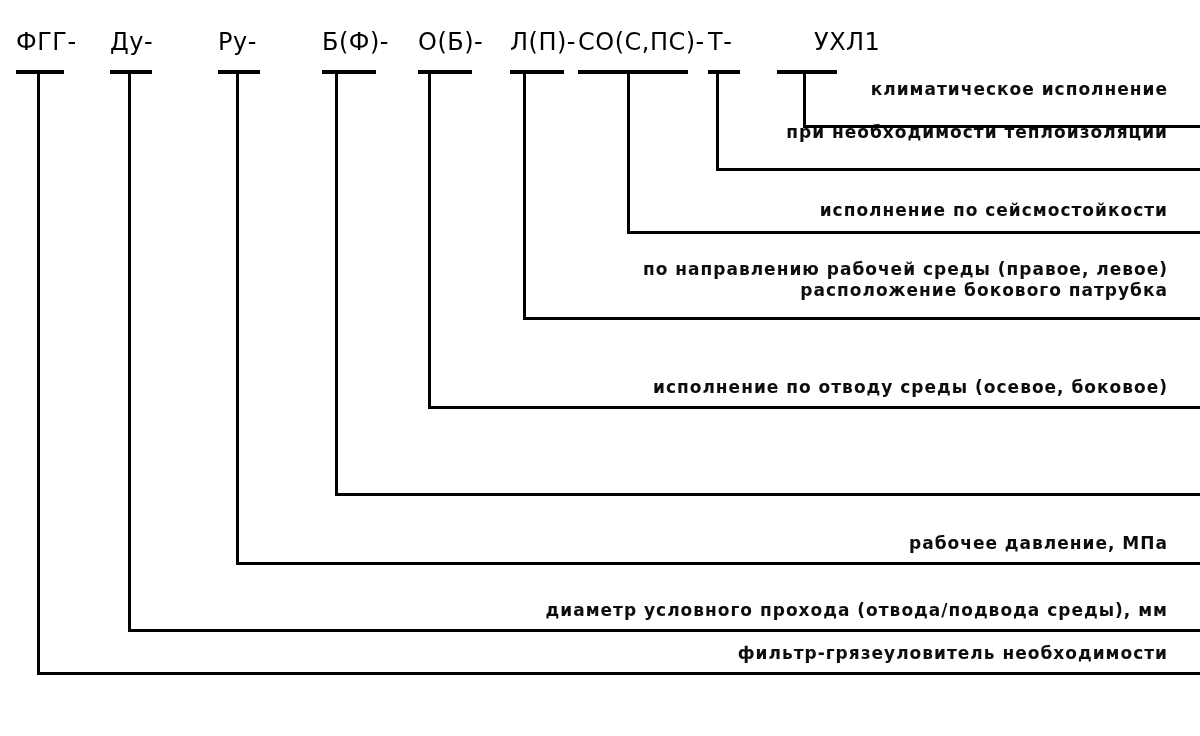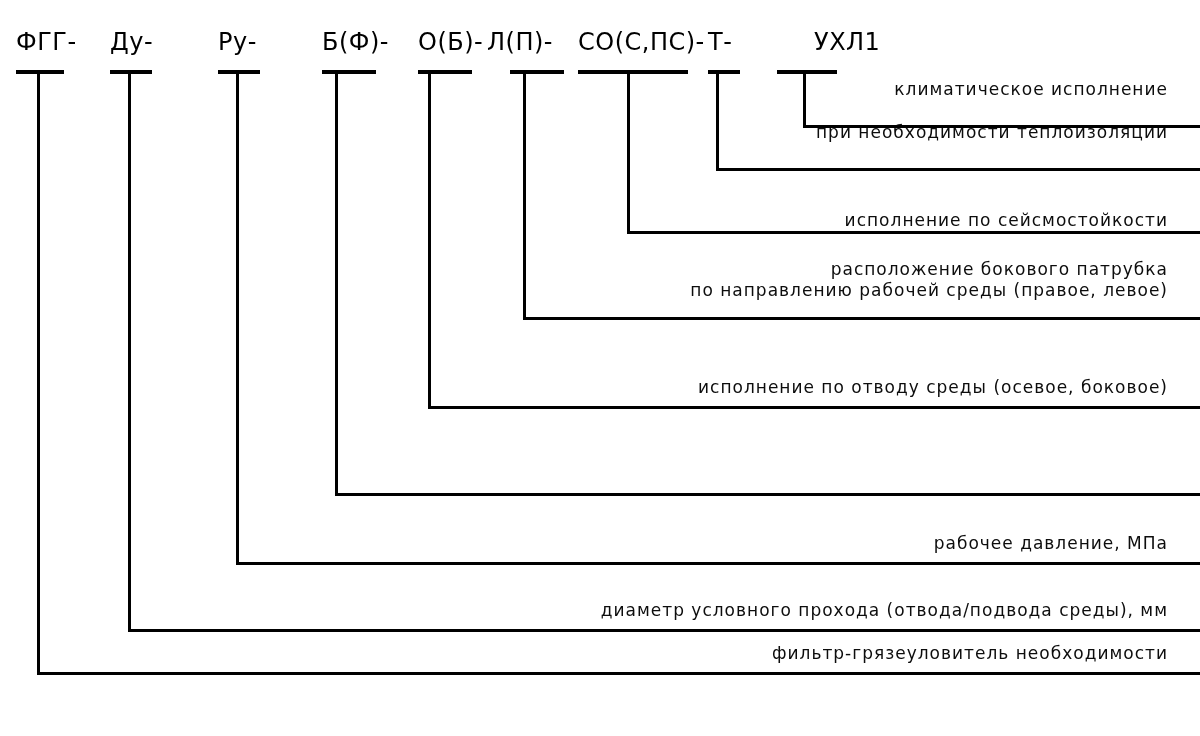--- a/index.html
+++ b/index.html
@@ -35,21 +35,21 @@
   .hline {
     position: absolute;
     height: 3px;
     background: #000000;
   }
   .label {
     position: absolute;
     right: 32px;
     text-align: right;
     font-size: 17px;
-    font-weight: normal;
+    font-weight: bold;
     letter-spacing: 1px;
     line-height: 21px;
     color: #0d0d0d;
     white-space: nowrap;
   }
 </style>
 </head>
 <body>
 
 <div class="canvas">
@@ -84,34 +84,34 @@
   <div class="hline" style="left:335px;top:493px;width:865px"></div>
 
   <div class="code" style="left:418px">О(Б)-</div>
   <div class="cap" style="left:418px;width:54px"></div>
   <div class="vline" style="left:428px;height:339px"></div>
   <div class="hline" style="left:428px;top:406px;width:772px"></div>
   <div class="label" style="top:377px">
     <div>исполнение по отводу среды (осевое, боковое)</div>
   </div>
 
-  <div class="code" style="left:487px">Л(П)-</div>
+  <div class="code" style="left:510px">Л(П)-</div>
   <div class="cap" style="left:510px;width:54px"></div>
   <div class="vline" style="left:523px;height:250px"></div>
   <div class="hline" style="left:523px;top:317px;width:677px"></div>
   <div class="label" style="top:259px">
+    <div>по направлению рабочей среды (правое, левое)</div>
     <div>расположение бокового патрубка</div>
-    <div>по направлению рабочей среды (правое, левое)</div>
   </div>
 
   <div class="code" style="left:578px">СО(С,ПС)-</div>
   <div class="cap" style="left:578px;width:110px"></div>
   <div class="vline" style="left:627px;height:164px"></div>
   <div class="hline" style="left:627px;top:231px;width:573px"></div>
-  <div class="label" style="top:210px">
+  <div class="label" style="top:200px">
     <div>исполнение по сейсмостойкости</div>
   </div>
 
   <div class="code" style="left:708px">Т-</div>
   <div class="cap" style="left:708px;width:32px"></div>
   <div class="vline" style="left:716px;height:101px"></div>
   <div class="hline" style="left:716px;top:168px;width:484px"></div>
   <div class="label" style="top:122px">
     <div>при необходимости теплоизоляции</div>
   </div>

